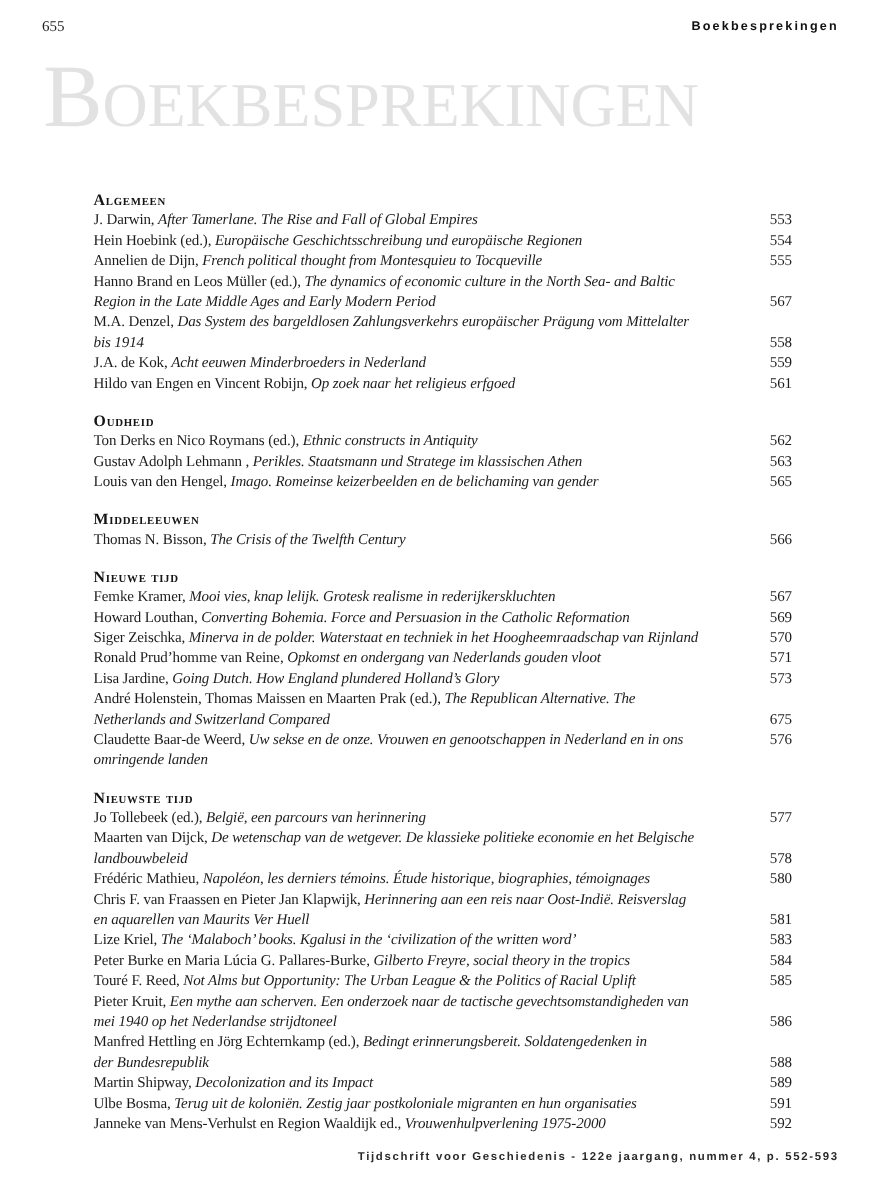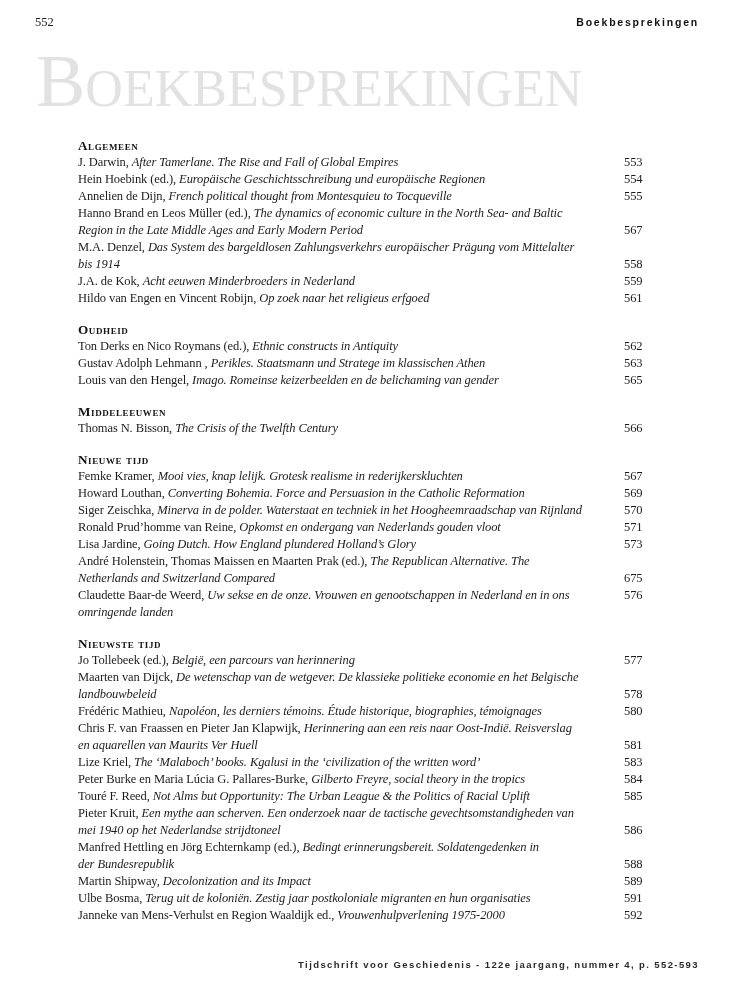--- a/index.html
+++ b/index.html
@@ -15,42 +15,42 @@
     font-family:"Liberation Sans", sans-serif;font-size:10.5px;font-weight:bold;
     letter-spacing:1.8px;color:#111;
   }
   .watermark{
     position:absolute;left:36px;top:44px;
     font-family:"Liberation Serif", serif;
     font-variant:small-caps;font-size:74px;line-height:1;
     letter-spacing:0px;white-space:nowrap;
   }
   .toc{
-    position:absolute;left:78px;top:137px;width:582px;
+    position:absolute;left:78px;top:158px;width:582px;
     font-size:12.5px;line-height:17px;letter-spacing:-0.1px;
   }
   .section + .section{margin-top:14px;}
   .section-title{
     margin:0;font-size:13.2px;font-weight:bold;font-variant:small-caps;
     letter-spacing:0.6px;line-height:17px;color:#141414;
   }
   .toc-line{display:flex;line-height:17px;}
   .line-text{flex:1 1 auto;white-space:nowrap;overflow:hidden;padding-right:6px;}
   .line-text em{}
-  .line-page{flex:0 0 36px;text-align:left;}
+  .line-page{flex:0 0 36px;text-align:right;}
   .page-footer{
     position:absolute;right:33px;top:959px;
     font-family:"Liberation Sans", sans-serif;font-size:9.5px;font-weight:bold;
     letter-spacing:1.4px;color:#2a2a2a;
   }
 </style>
 </head>
 <body>
 
-<div class="folio">552</div>
+<div class="folio">655</div>
 <div class="running-head">Boekbesprekingen</div>
 
 <div class="watermark" style="color: rgb(226, 226, 226);">Boekbesprekingen</div>
 
 <main class="toc" style="color: rgb(28, 28, 28);">
     <section class="section">
       <h2 class="section-title">Algemeen</h2>
       <div class="toc-line">
         <span class="line-text"><span>J. Darwin, </span><em>After Tamerlane. The Rise and Fall of Global Empires</em></span>
         <span class="line-page">553</span>

